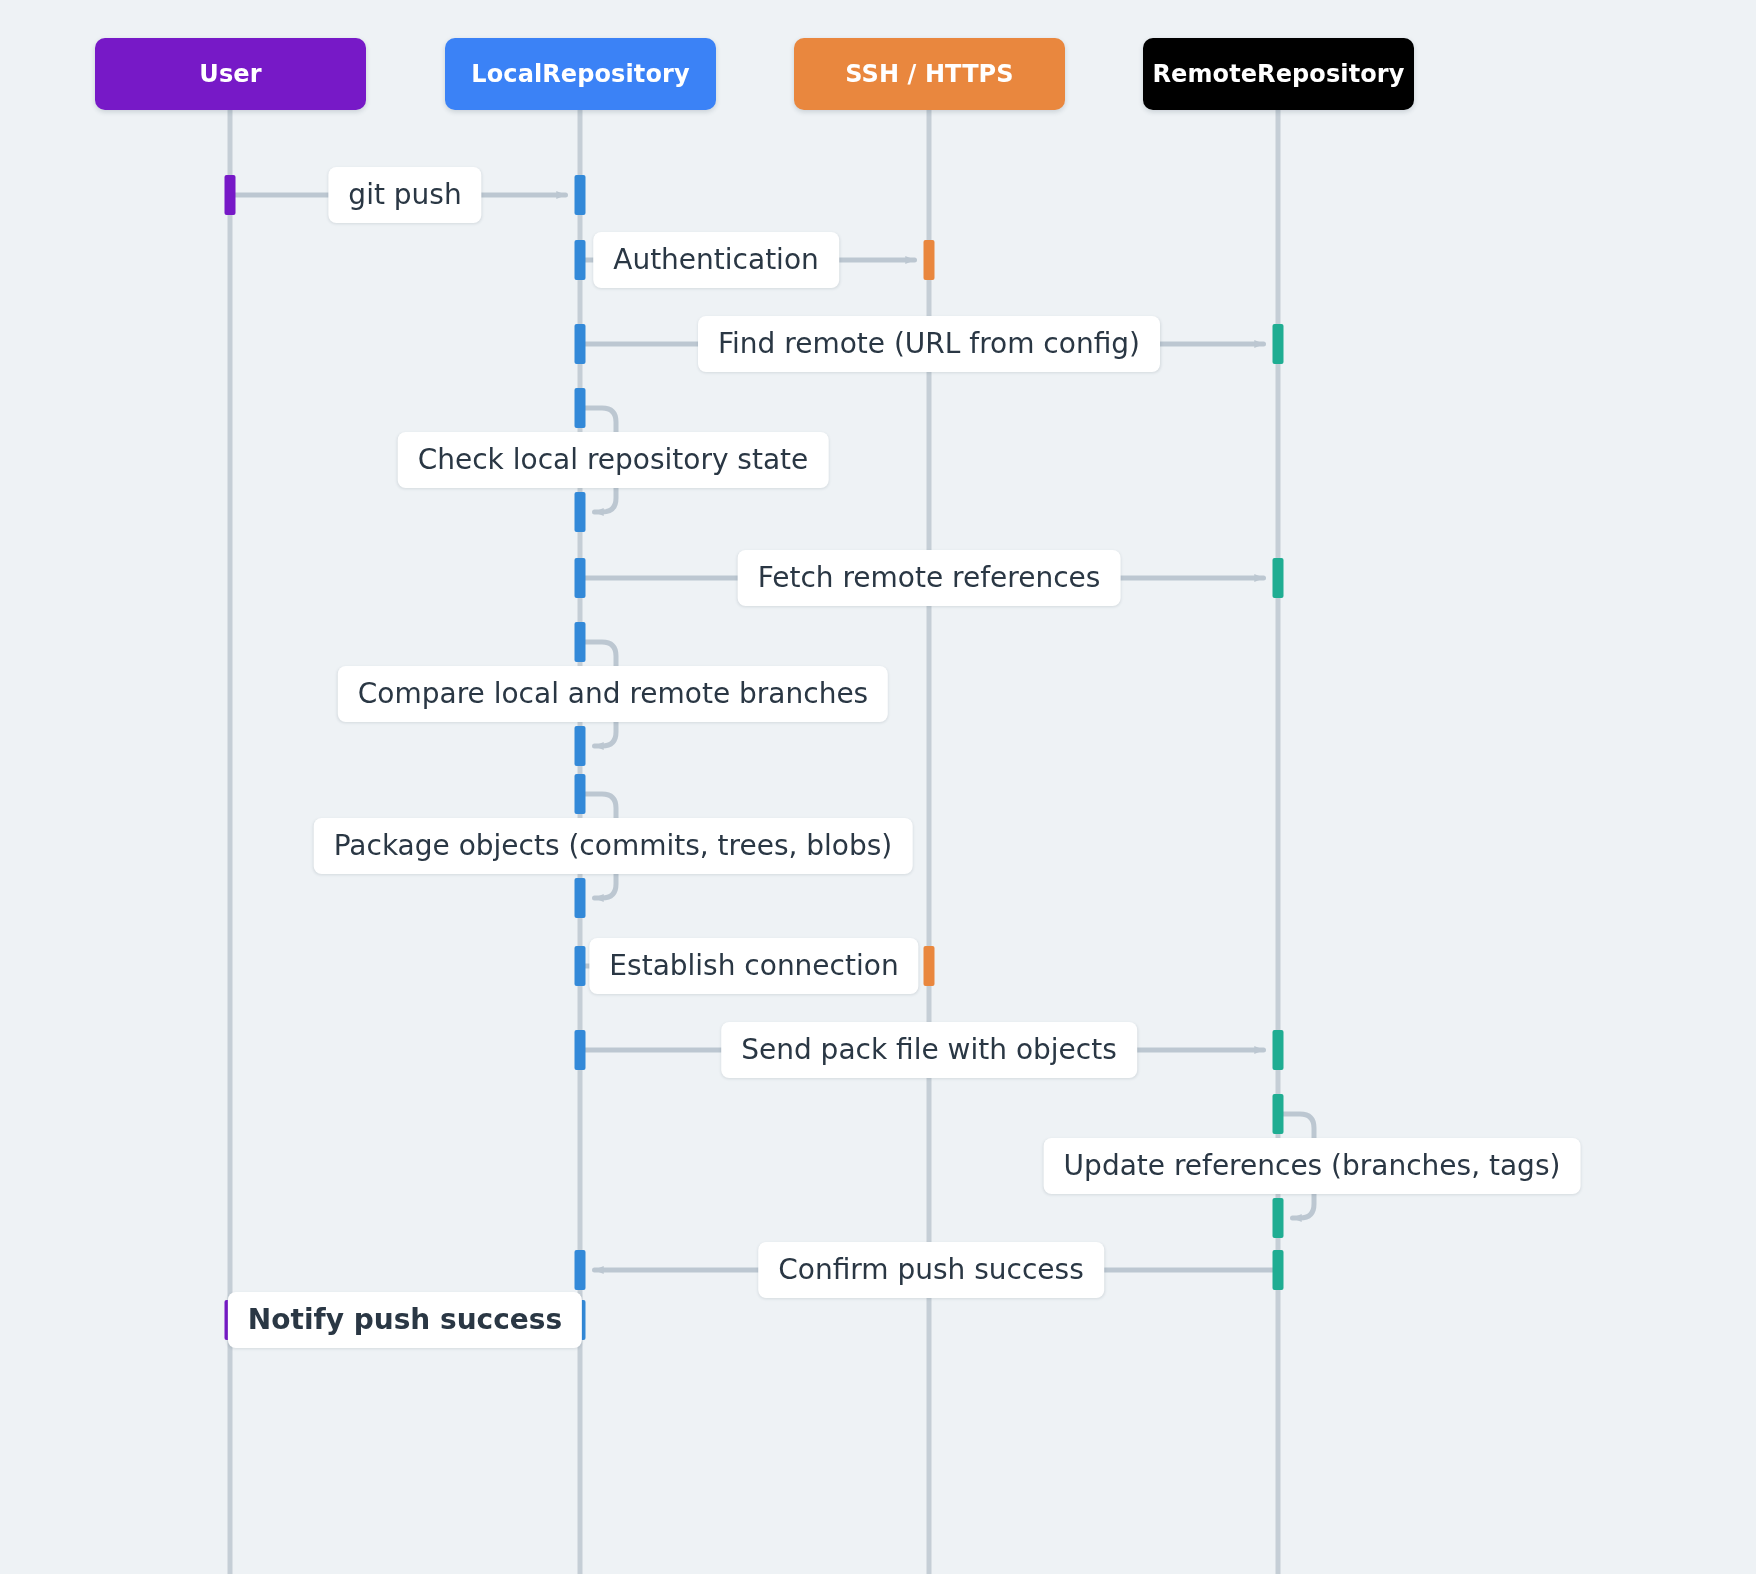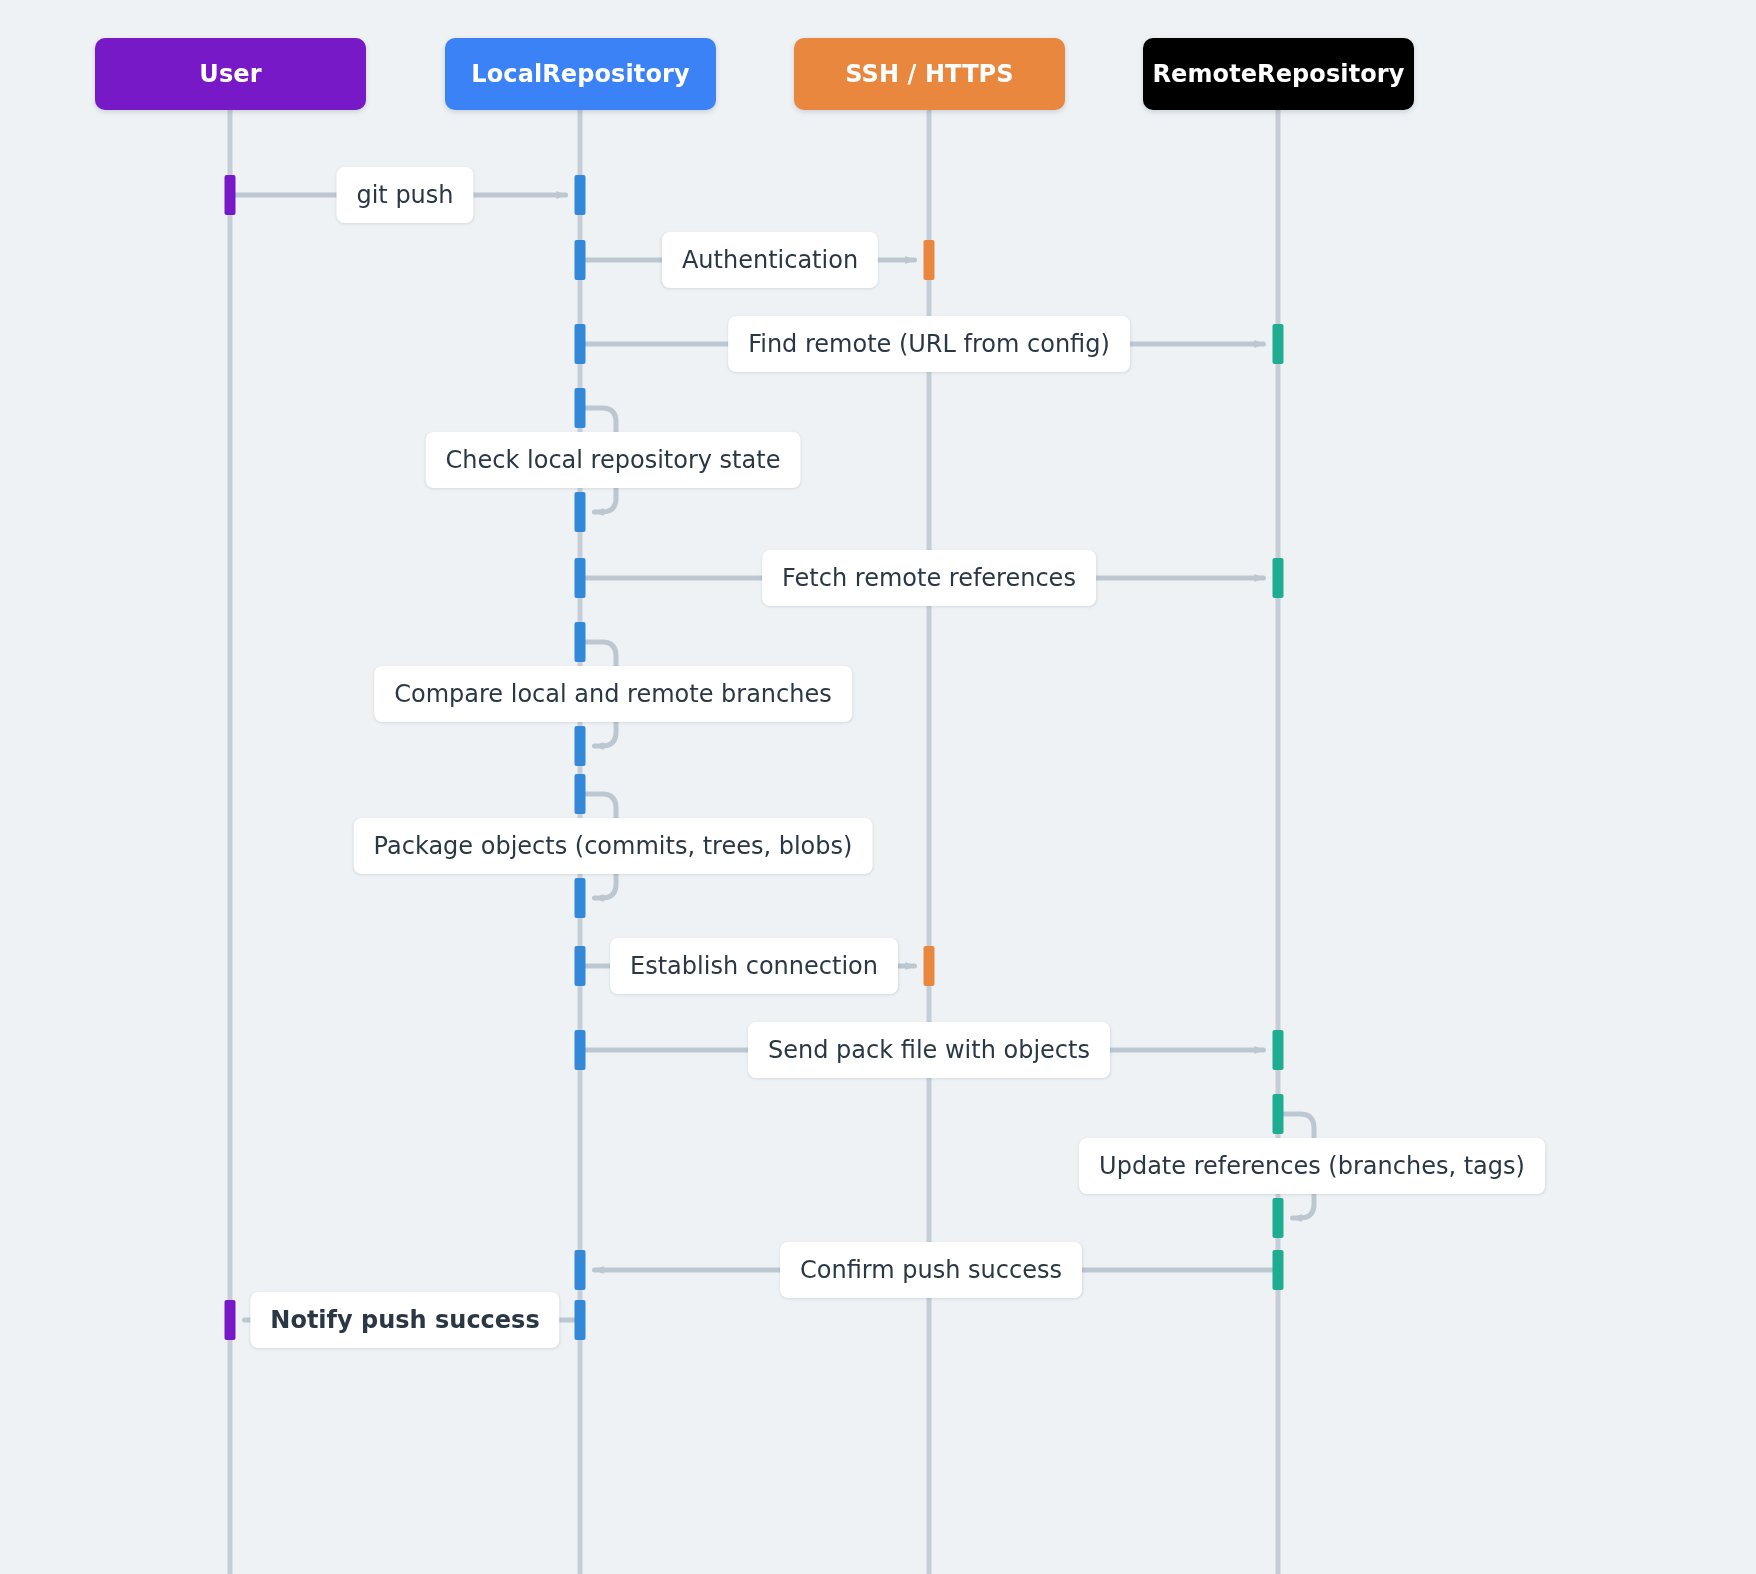--- a/index.html
+++ b/index.html
@@ -39,21 +39,21 @@
     white-space: nowrap;
     z-index: 40;
   }
 
   
   .msg-label {
     position: absolute;
     background: #ffffff;
     border-radius: 8px;
     color: #2a3744;
-    font-size: 24px;
+    font-size: 28px;
     font-weight: 400;
     line-height: 1;
     display: flex;
     align-items: center;
     justify-content: center;
     padding: 0 20px;
     height: 56px;
     white-space: nowrap;
     box-shadow: 0 1px 3px rgba(40,60,80,0.13);
     transform: translateX(-50%);
@@ -145,21 +145,21 @@
       </div>
       <div class="participant" style="left: 1143px; top: 38px; width: 271px; background: #000000;">
         <span>RemoteRepository</span>
       </div>
     </div>
 
   <div id="labels-container">
       <div class="msg-label" style="left: 405px; top: 167px;">
         <span>git push</span>
       </div>
-      <div class="msg-label" style="left: 770px; top: 232px;">
+      <div class="msg-label" style="left: 716px; top: 232px;">
         <span>Authentication</span>
       </div>
       <div class="msg-label" style="left: 929px; top: 316px;">
         <span>Find remote (URL from config)</span>
       </div>
       <div class="msg-label selfloop" style="left: 613px; top: 432px;">
         <span>Check local repository state</span>
       </div>
       <div class="msg-label" style="left: 929px; top: 550px;">
         <span>Fetch remote references</span>

